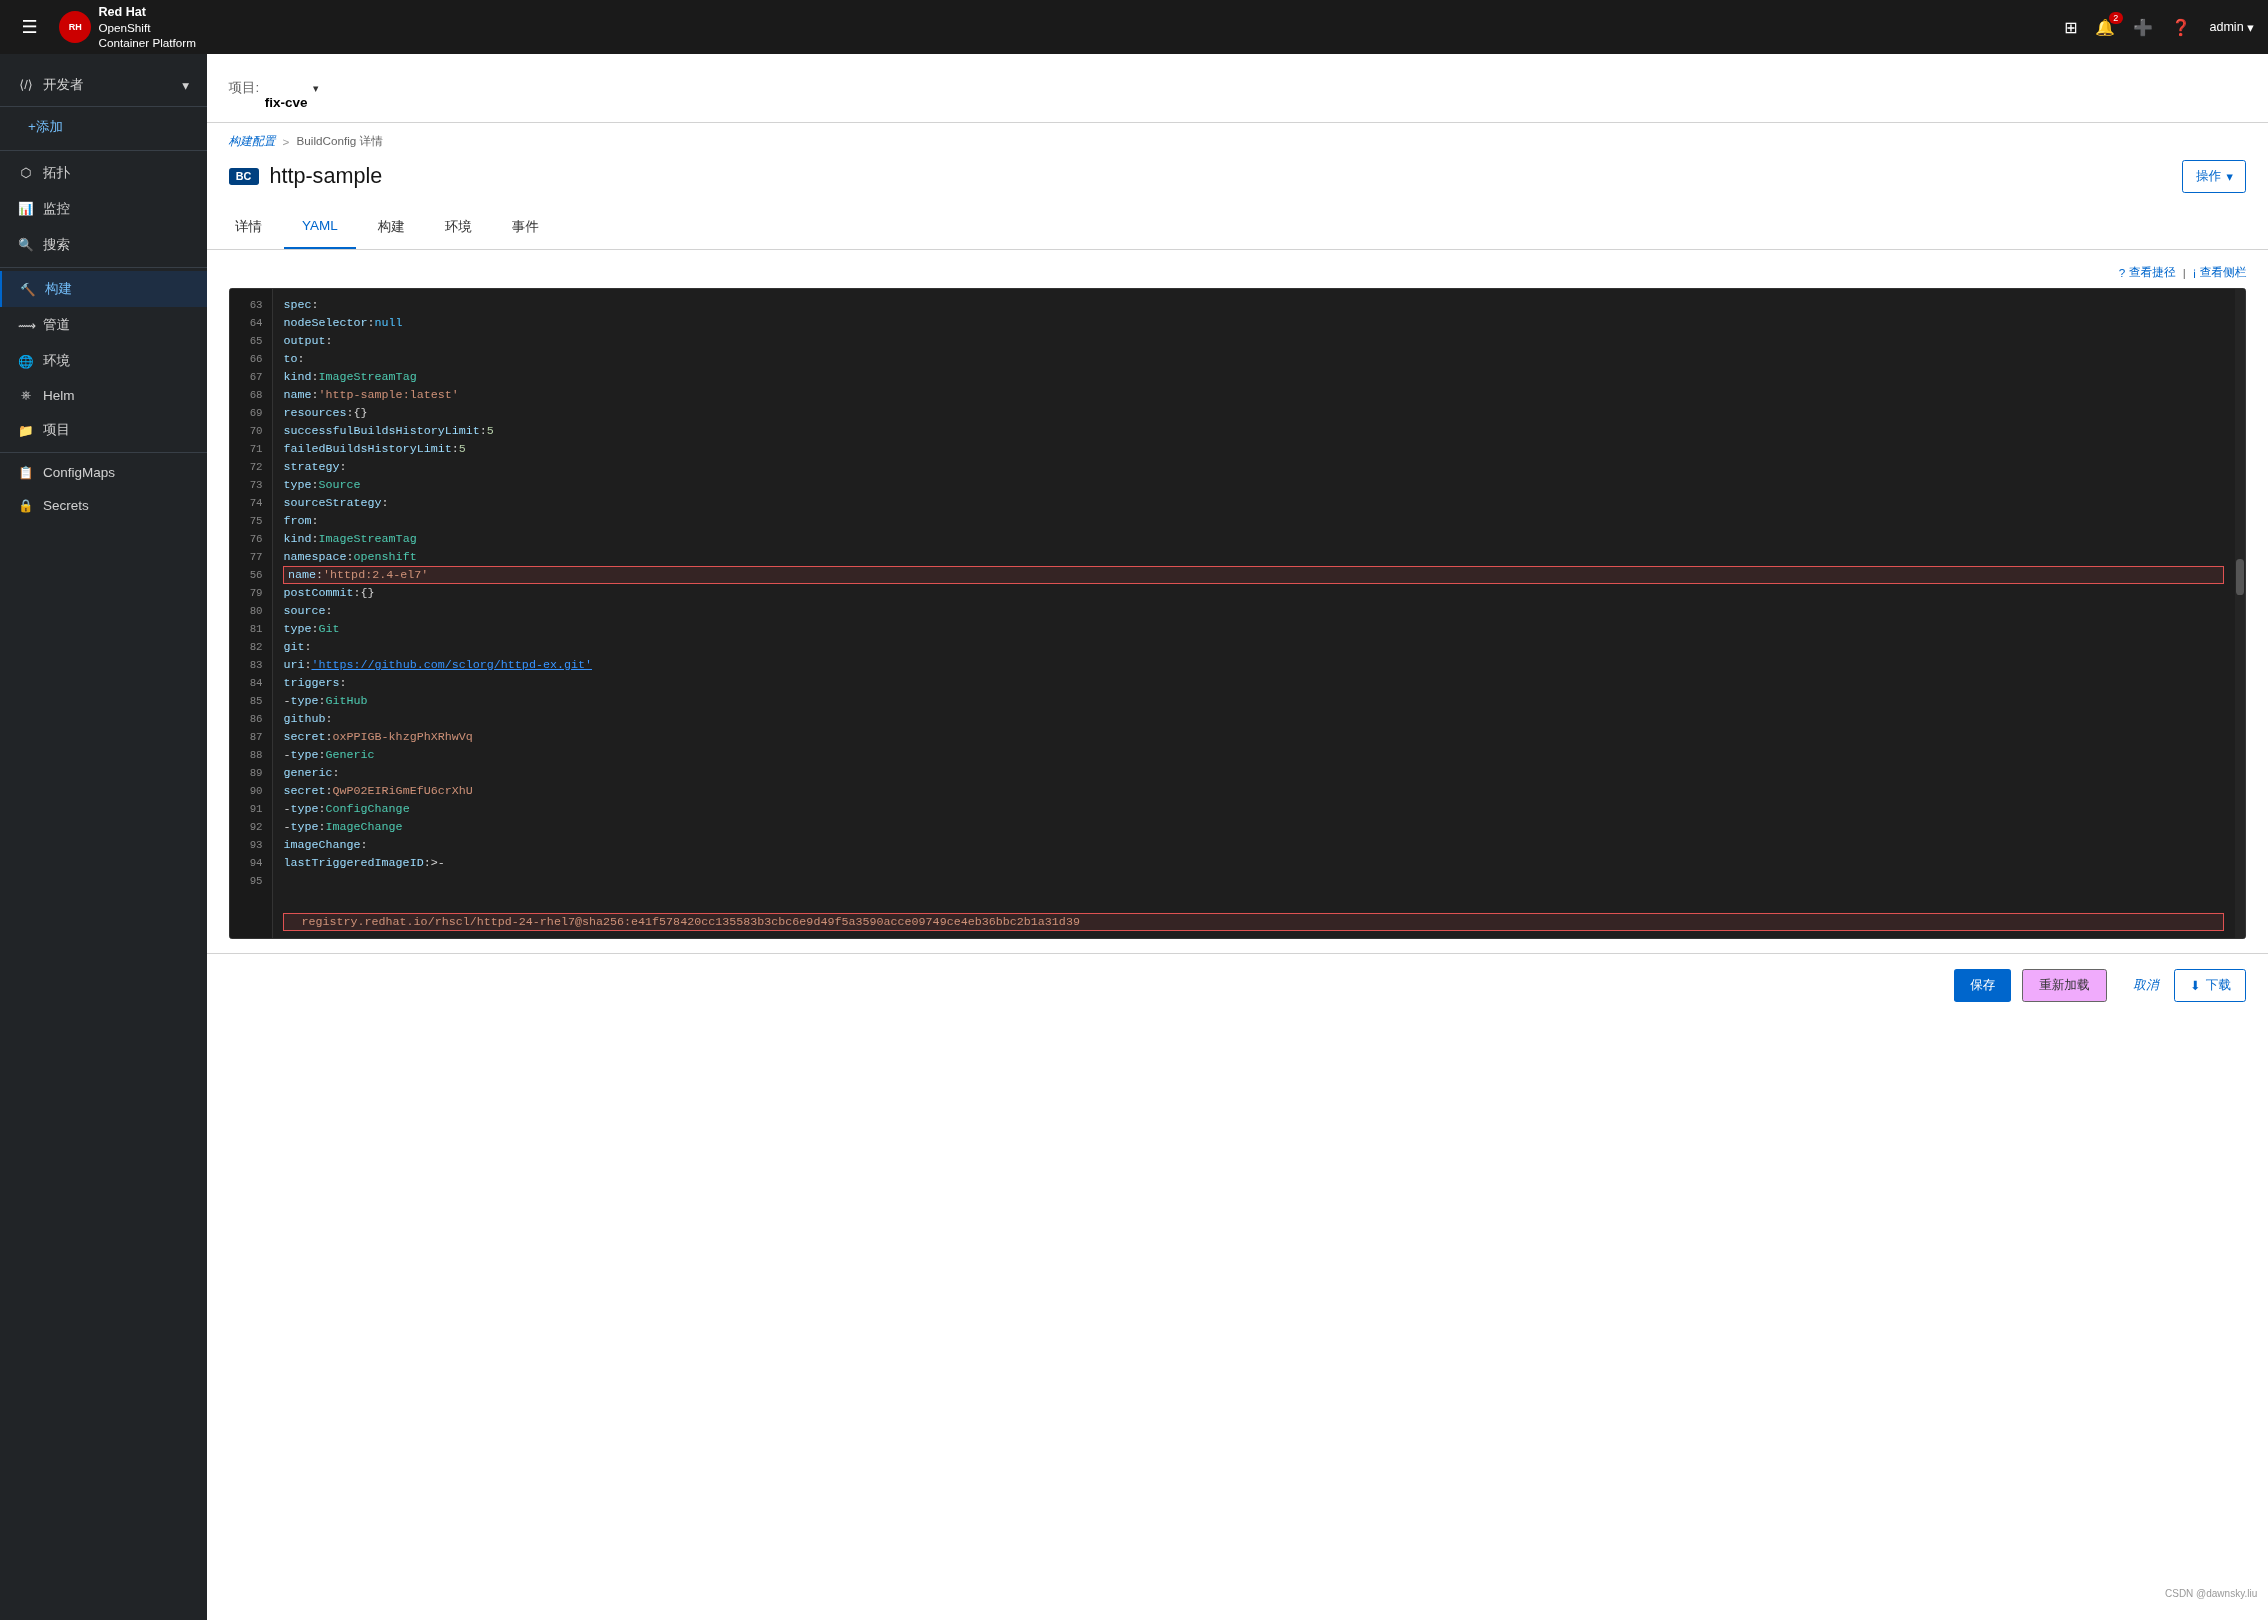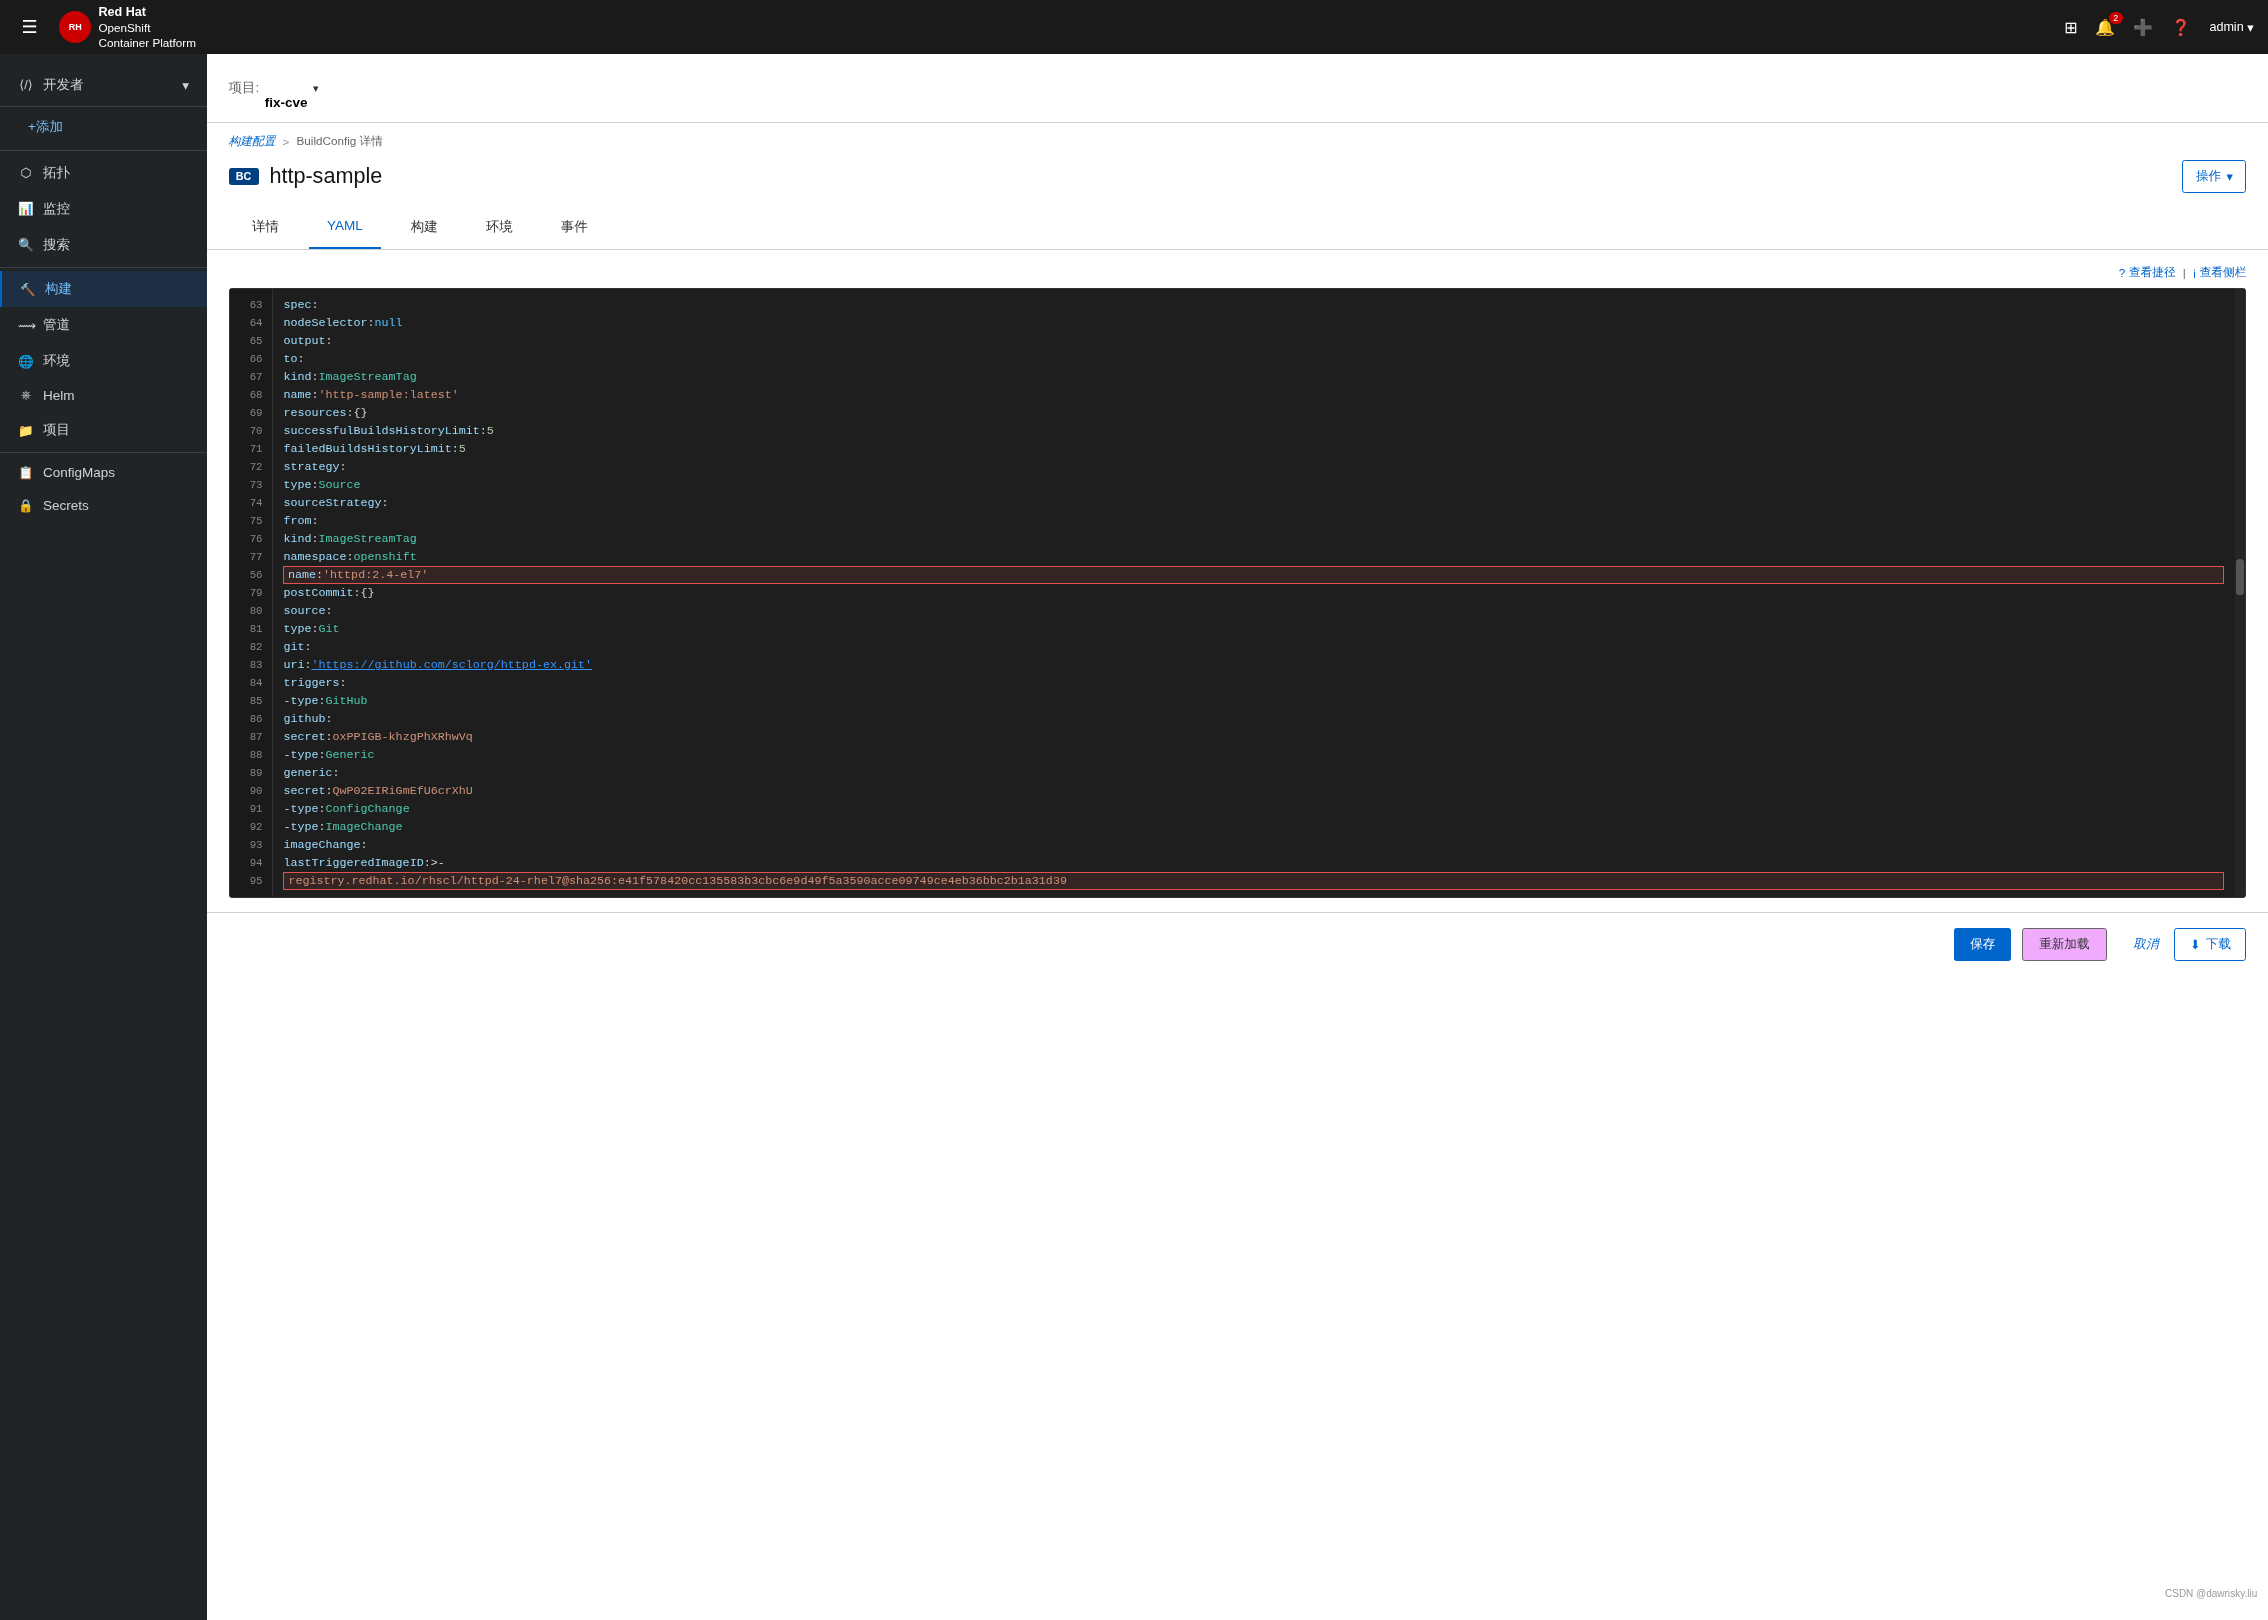--- a/index.html
+++ b/index.html
@@ -208,22 +208,22 @@
       background: #fff;
       border-radius: 2.7px;
       font-size: 12.6px;
       cursor: pointer;
     }
 
     
     .tabs {
       border-bottom: 0.9px solid #d2d2d2;
       display: flex;
-      padding: 0 27px;
-      gap: 12px;
+      padding: 0 10px;
+      gap: 4px;
     }
     .tab {
       padding: 10.8px 18px;
       font-size: 13.5px;
       color: #333;
       cursor: pointer;
       border-bottom: 2.7px solid transparent;
       text-decoration: none;
     }
     .tab.active {
@@ -596,21 +596,21 @@
             <div class="code-line">  <span class="op">-</span> <span class="ky">type</span><span class="op">:</span> <span class="ty">GitHub</span></div>
             <div class="code-line">    <span class="ky">github</span><span class="op">:</span></div>
             <div class="code-line">      <span class="ky">secret</span><span class="op">:</span> <span class="vl">oxPPIGB-khzgPhXRhwVq</span></div>
             <div class="code-line">  <span class="op">-</span> <span class="ky">type</span><span class="op">:</span> <span class="ty">Generic</span></div>
             <div class="code-line">    <span class="ky">generic</span><span class="op">:</span></div>
             <div class="code-line">      <span class="ky">secret</span><span class="op">:</span> <span class="vl">QwP02EIRiGmEfU6crXhU</span></div>
             <div class="code-line">  <span class="op">-</span> <span class="ky">type</span><span class="op">:</span> <span class="ty">ConfigChange</span></div>
             <div class="code-line">  <span class="op">-</span> <span class="ky">type</span><span class="op">:</span> <span class="ty">ImageChange</span></div>
             <div class="code-line">    <span class="ky">imageChange</span><span class="op">:</span></div>
             <div class="code-line">    <span class="ky">lastTriggeredImageID</span><span class="op">:</span> <span class="op">&gt;-</span></div>
-            <div class="code-line" style="border: 1.8px solid #e05252; background: rgba(220,80,80,0.12); padding-left:4px; overflow: hidden;">      <span class="vl">registry.redhat.io/rhscl/httpd-24-rhel7@sha256:e41f578420cc135583b3cbc6e9d49f5a3590acce09749ce4eb36bbc2b1a31d39</span></div>
+            <div class="code-line" style="border: 1.8px solid #e05252; background: rgba(220,80,80,0.12); padding-left:17px; overflow: hidden; margin-top: 41px;">      <span class="vl">registry.redhat.io/rhscl/httpd-24-rhel7@sha256:e41f578420cc135583b3cbc6e9d49f5a3590acce09749ce4eb36bbc2b1a31d39</span></div>
           </div>
 
           <div class="code-scrollbar">
             <div class="code-scrollbar-thumb"></div>
           </div>
         </div>
       </div>
     </div>
 
     <div class="footer-actions">

